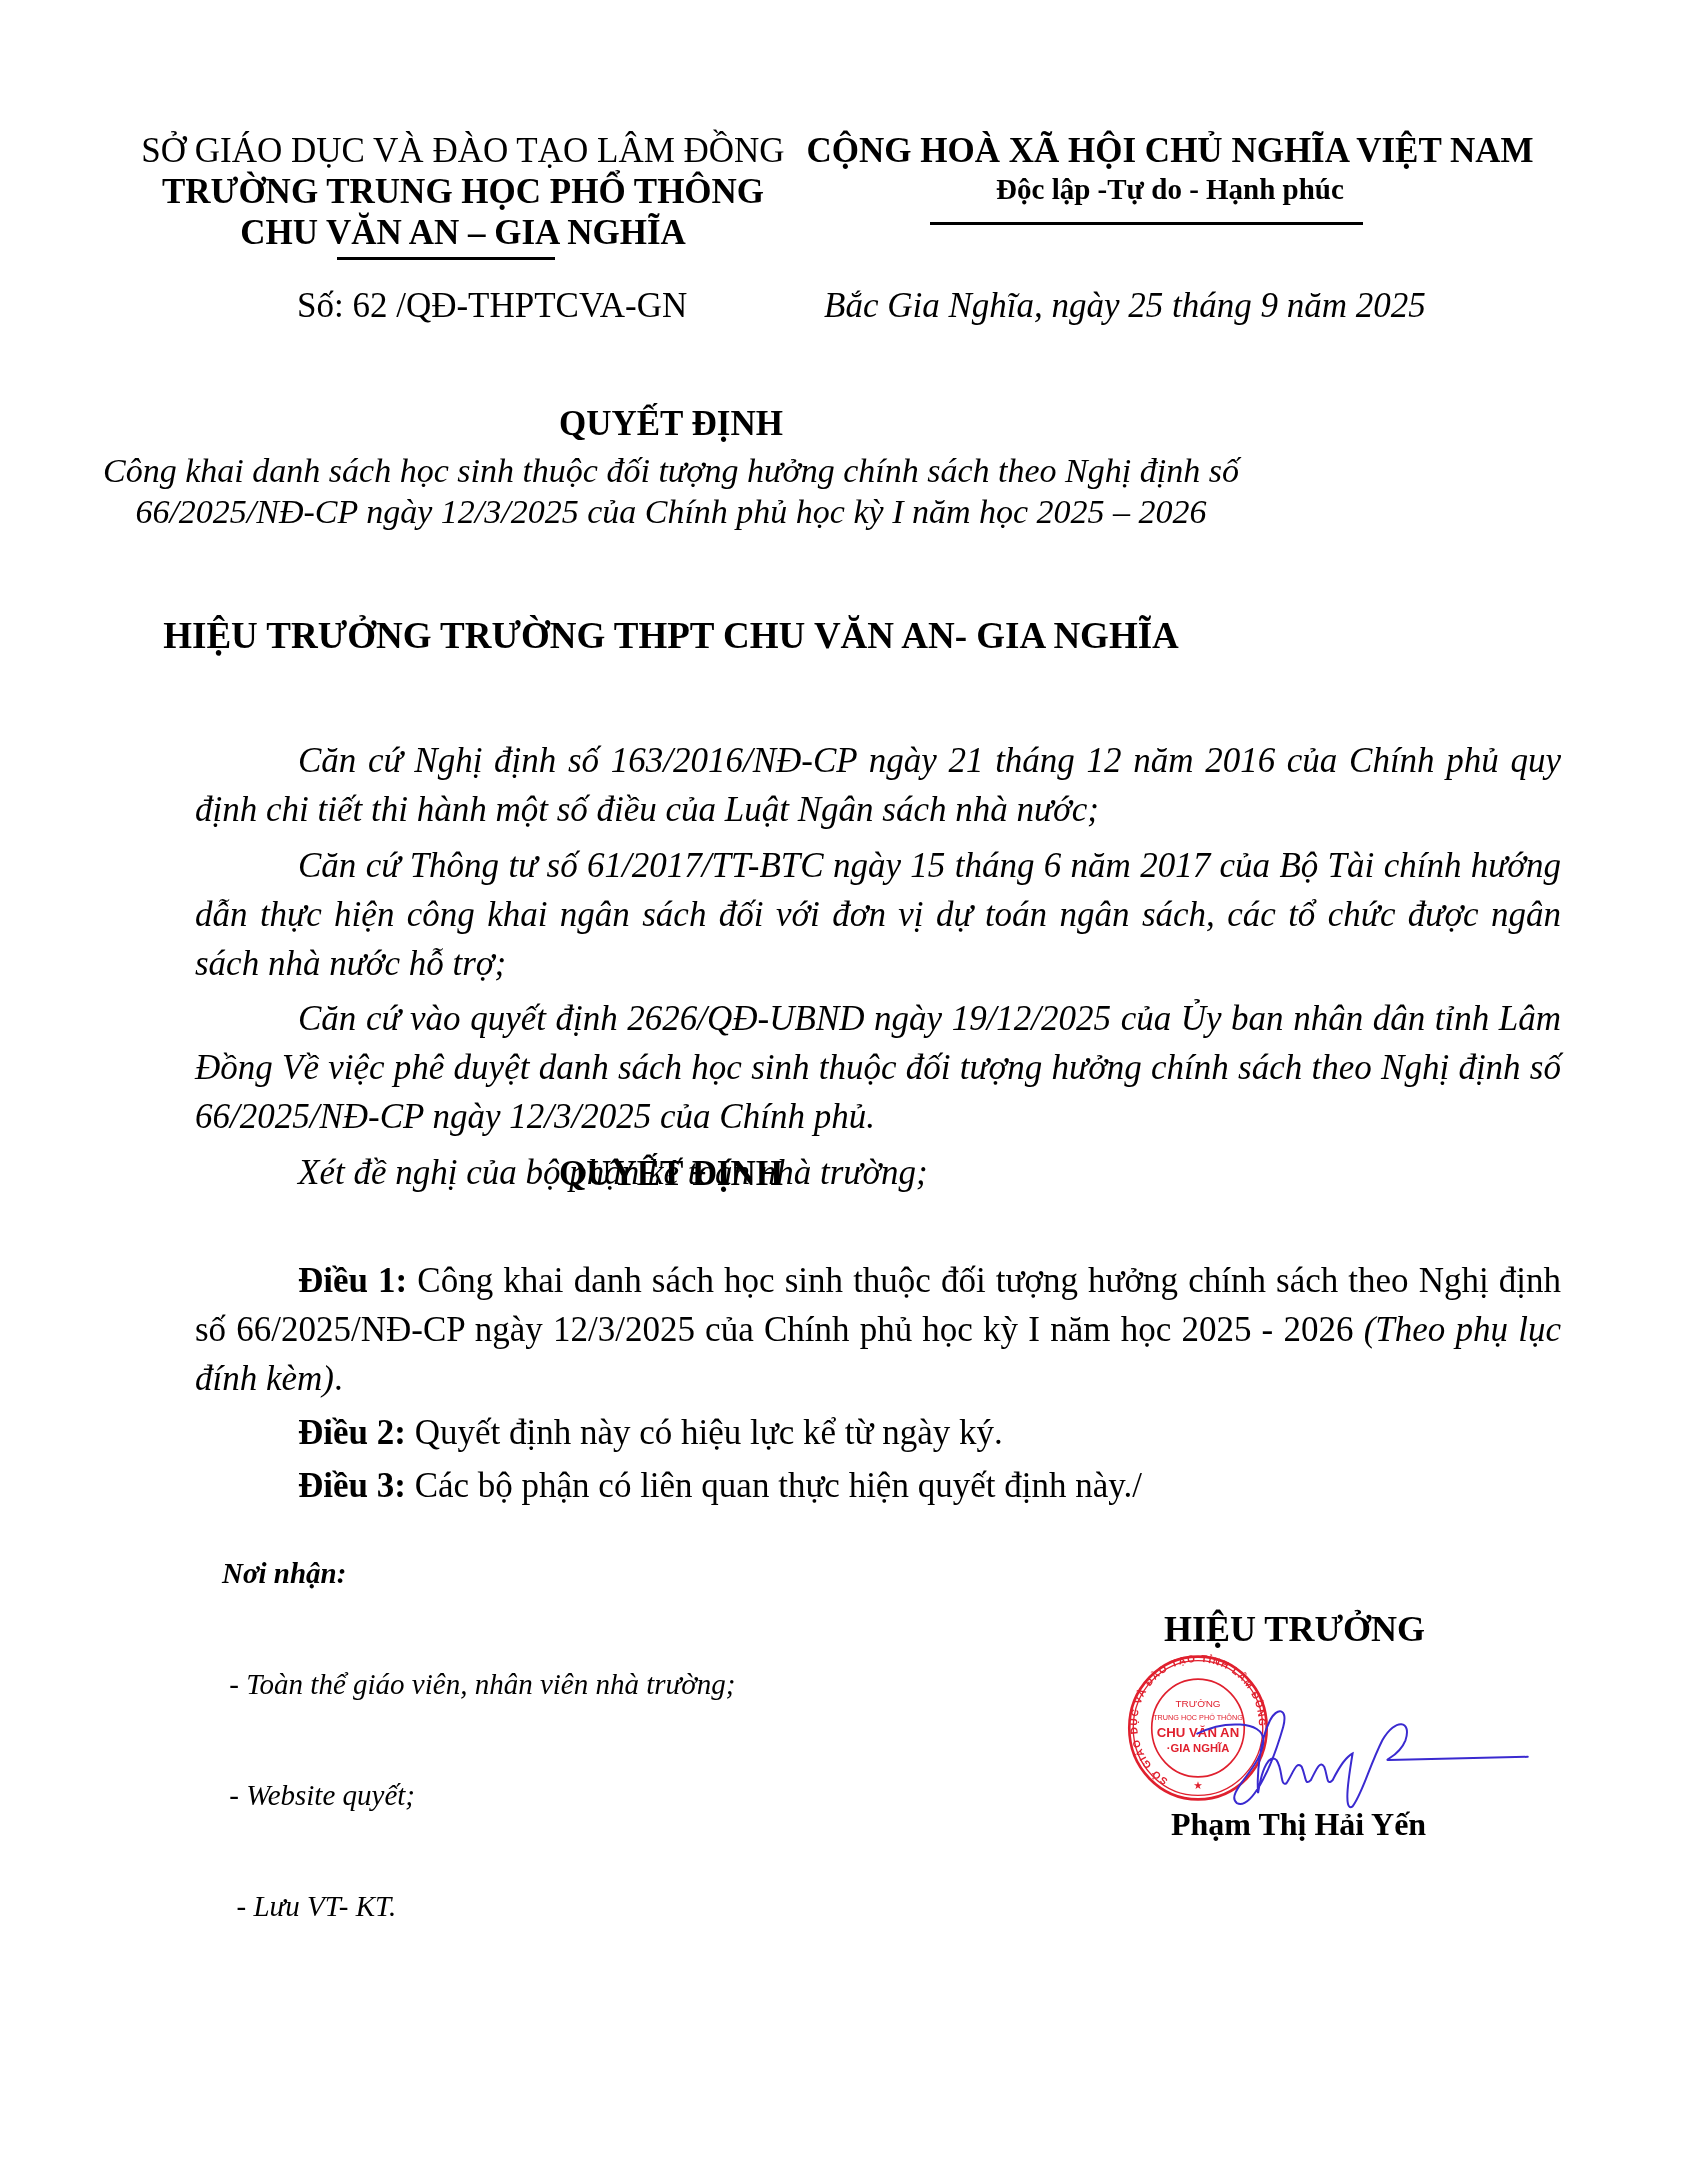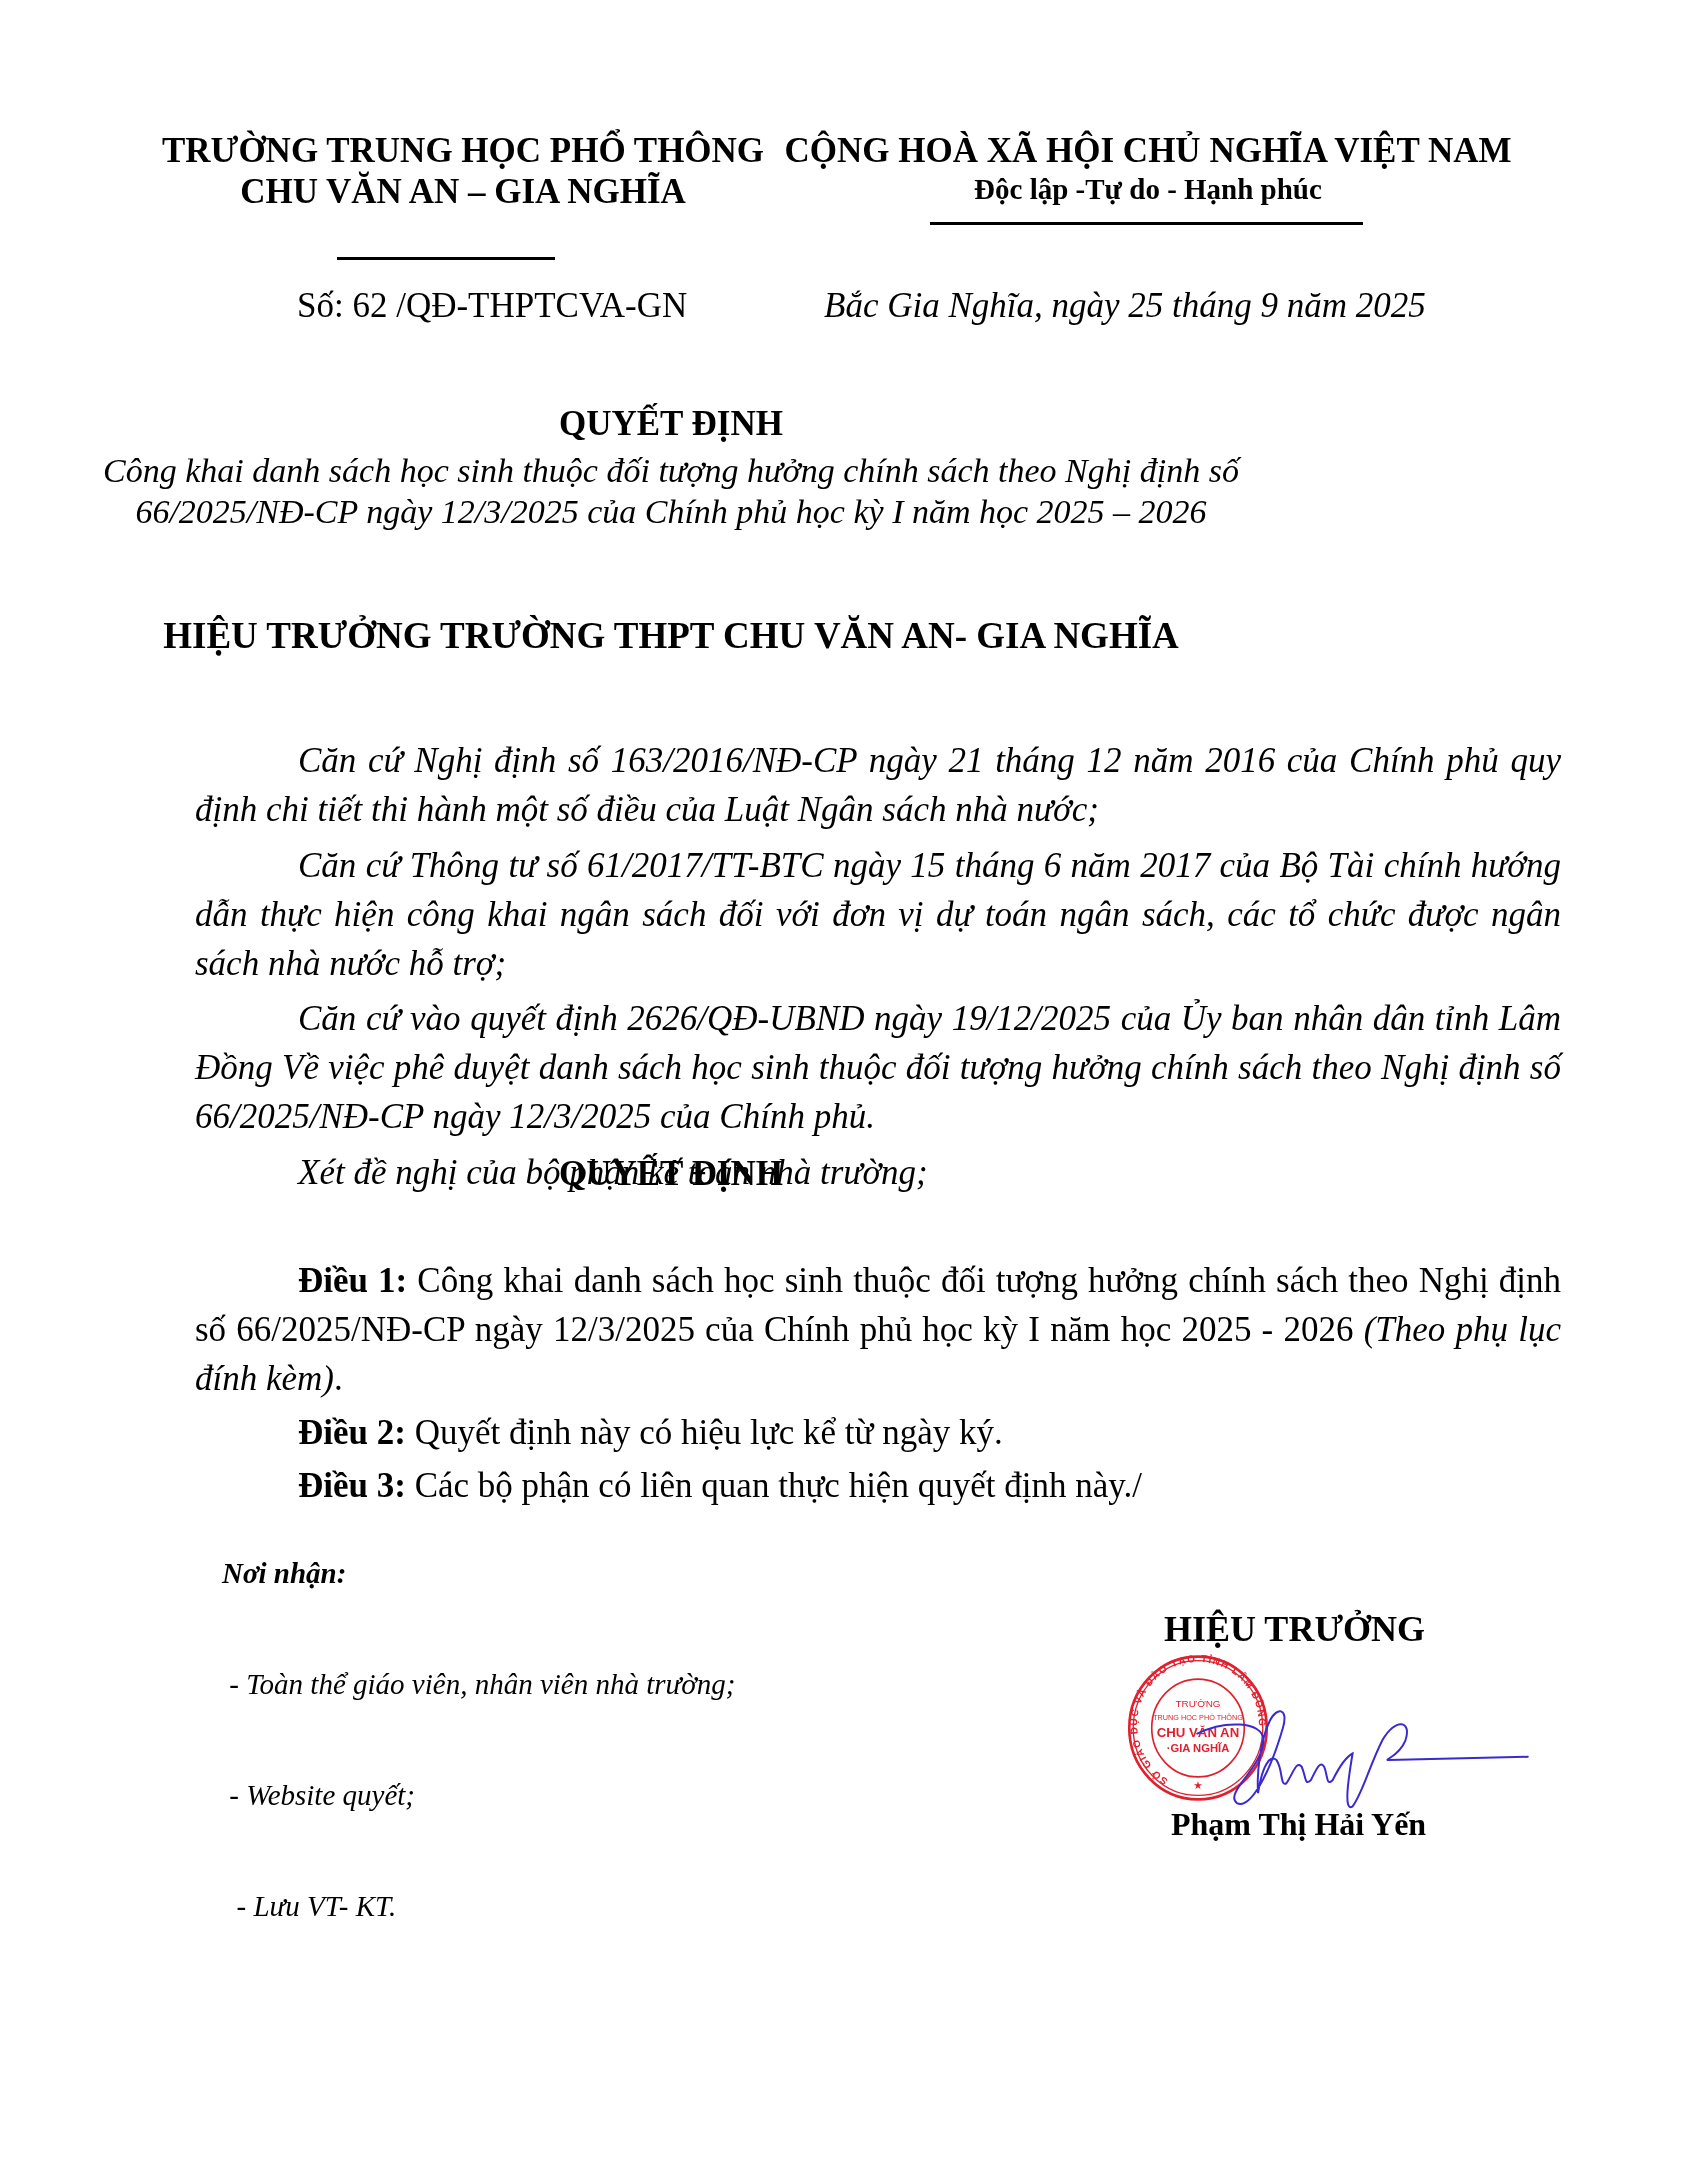--- a/index.html
+++ b/index.html
@@ -7,21 +7,21 @@
          font-family: "Liberation Serif", "DejaVu Serif", serif; color: #000; }
   .abs { position: absolute; white-space: nowrap; }
 
   
   .hdr-left { left: 132px; width: 662px; top: 130px; }
   .hdr-left .l1 { font-size: 35px; line-height: 41px; text-align: center; }
   .hdr-left .l2 { font-size: 35px; line-height: 41px; text-align: center; font-weight: bold; }
   .rule { position: absolute; background: #000; height: 2.6px; }
 
   
-  .hdr-right { left: 774px; width: 748px; top: 130px; }
+  .hdr-right { left: 796px; width: 748px; top: 130px; }
   .hdr-right .l1 { font-size: 35px; line-height: 41px; text-align: center; font-weight: bold; }
   .hdr-right .l2 { font-size: 29px; line-height: 37px; text-align: center; font-weight: bold; }
 
   .so { left: 278px; top: 286px; font-size: 35px; margin-left: 19px; }
   .place-date { left: 824px; top: 286px; font-size: 35px; font-style: italic; }
 
   .title { left: 0; width: 1342px; text-align: center; }
   .t1 { top: 404px; font-size: 35px; font-weight: bold; }
   .t-sub { top: 450px; font-size: 34px; font-style: italic; line-height: 41px; }
   .t2 { top: 614px; font-size: 37px; font-weight: bold; }
@@ -45,20 +45,21 @@
   .sign-title { left: 1164px; top: 1608px; font-size: 36px; font-weight: bold; }
   .signer { left: 1171px; top: 1806px; font-size: 32px; font-weight: bold; }
 
   .stamp { position: absolute; left: 1125px; top: 1652px; width: 146px; height: 152px; }
   .signature { position: absolute; left: 1184px; top: 1694px; width: 357px; height: 119px; }
 </style>
 </head>
 <body>
 
 <div class="abs hdr-left">
+  <div class="l1">SỞ GIÁO DỤC VÀ ĐÀO TẠO LÂM ĐỒNG</div>
   <div class="l2">TRƯỜNG TRUNG HỌC PHỔ THÔNG</div>
   <div class="l2">CHU VĂN AN – GIA NGHĨA</div>
 </div>
 <div class="rule" style="left:337px; top:257px; width:218px;"></div>
 
 <div class="abs hdr-right">
   <div class="l1">CỘNG HOÀ XÃ HỘI CHỦ NGHĨA VIỆT NAM</div>
   <div class="l2">Độc lập -Tự do - Hạnh phúc</div>
 </div>
 <div class="rule" style="left:930px; top:222px; width:433px;"></div>

